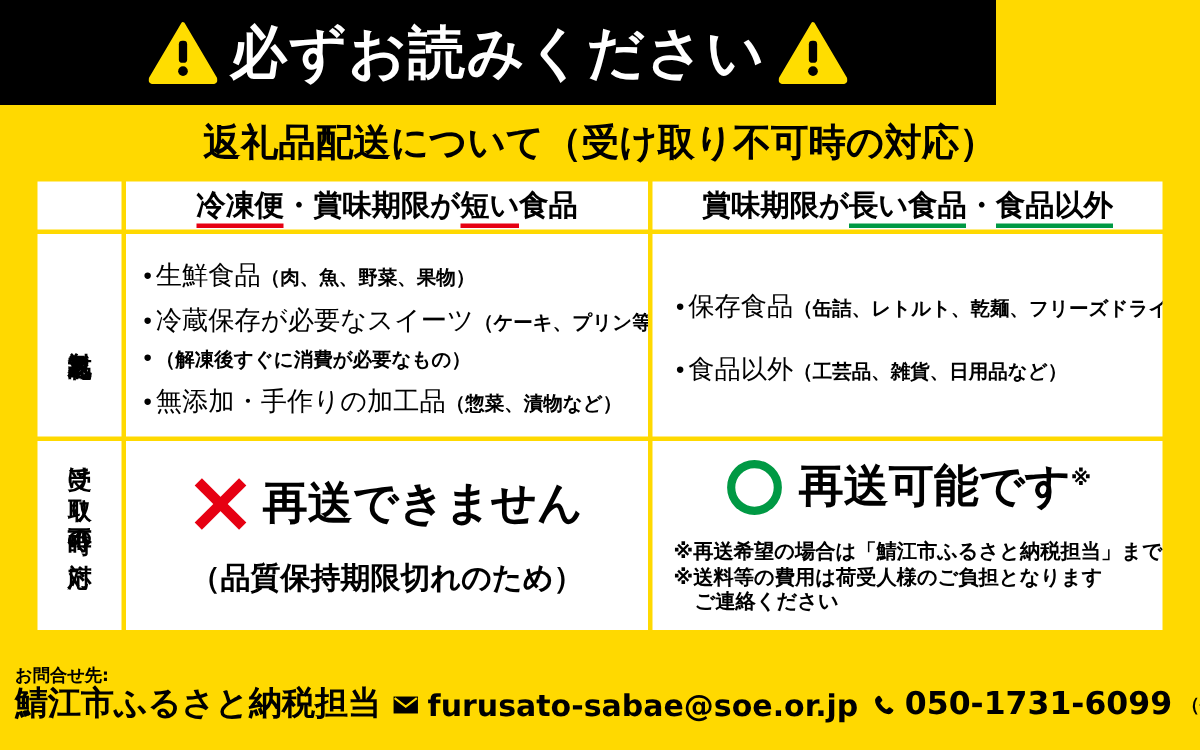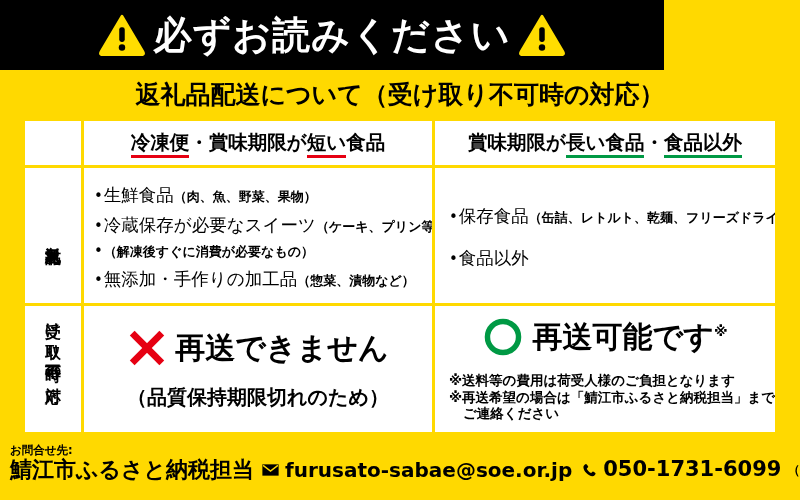--- a/index.html
+++ b/index.html
@@ -79,21 +79,21 @@
     flex-direction: column;
     gap: 3px;
     padding: 3px;
     box-sizing: border-box;
   }
   .trow {
     display: flex;
     gap: 3px;
     width: 100%;
   }
-  .trow.head { height: 44px; }
+  .trow.head { height: 32px; }
   .trow.body1 { height: 135px; }
   .trow.body2 { height: 126px; }
 
   .cell {
     background: #ffffff;
     box-sizing: border-box;
     overflow: hidden;
   }
   .col-label { width: 56px; flex: none; }
   .col-left  { width: 348px; flex: none; }
@@ -356,20 +356,21 @@
       <div class="cell col-right">
         <div class="bullets right-col">
           <div class="bullet">
             <span class="dot">•</span>
             <span class="main">保存食品</span>
             <span class="sub">（缶詰、レトルト、乾麺、フリーズドライ）</span>
           </div>
           <div class="bullet">
             <span class="dot">•</span>
             <span class="main">食品以外</span>
+            <span class="sub">（工芸品、雑貨、日用品など）</span>
           </div>
         </div>
       </div>
     </div>
 
     <div class="trow body2">
       <div class="cell col-label vlabel">
         <div class="vtext two-col"><span>受け取り</span><span>不可時の対応</span></div>
       </div>
 
@@ -388,22 +389,22 @@
 
       <div class="cell col-right">
         <div class="result">
           <div class="result-head">
             <svg class="mark-o" viewBox="0 0 100 100" aria-hidden="true">
               <circle cx="50" cy="50" r="37" fill="none" stroke="#009944" stroke-width="13"></circle>
             </svg>
             <div class="result-title"><span>再送可能です</span><span class="aster">※</span></div>
           </div>
           <div class="notes">
+            <div class="note">※再送希望の場合は「鯖江市ふるさと納税担当」まで</div>
             <div class="note">※送料等の費用は荷受人様のご負担となります</div>
-            <div class="note">※再送希望の場合は「鯖江市ふるさと納税担当」まで</div>
             <div class="note"><span class="indent">ご連絡ください</span></div>
           </div>
         </div>
       </div>
     </div>
 
   </div>
 
   <div class="footer">
     <div class="footer-label">お問合せ先:</div>

